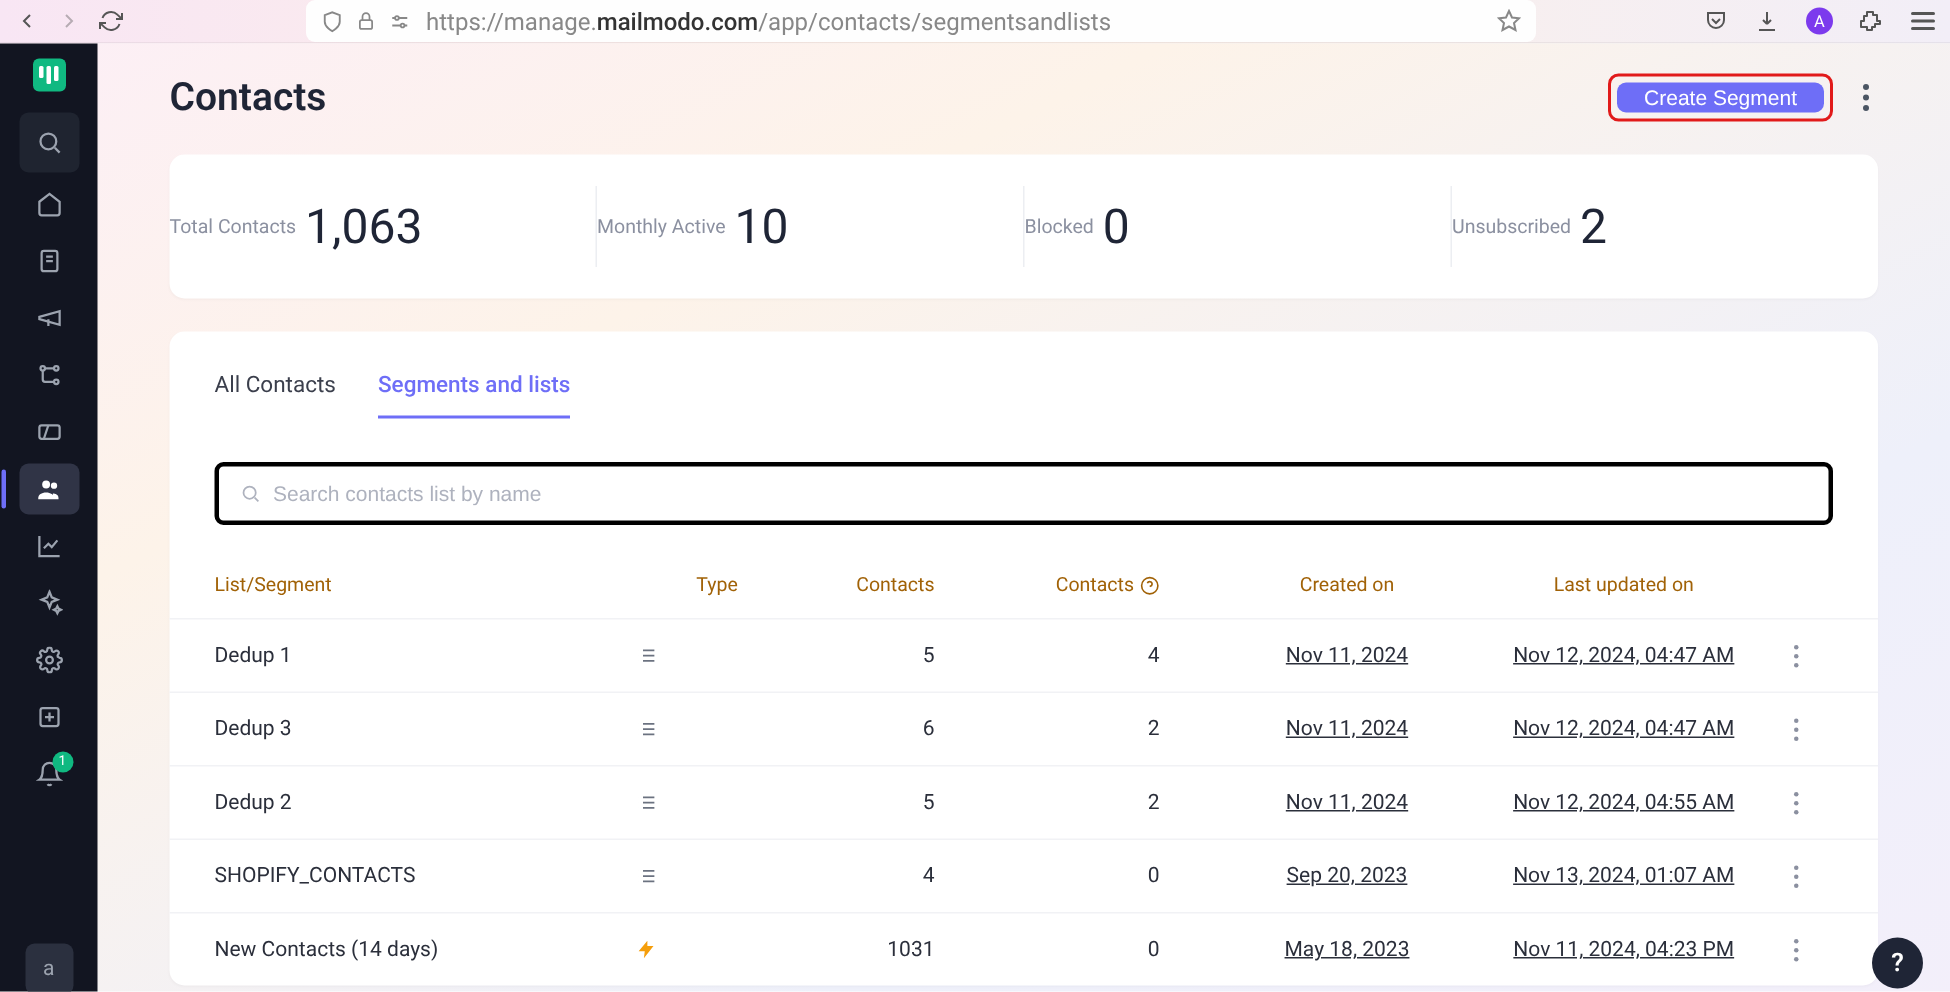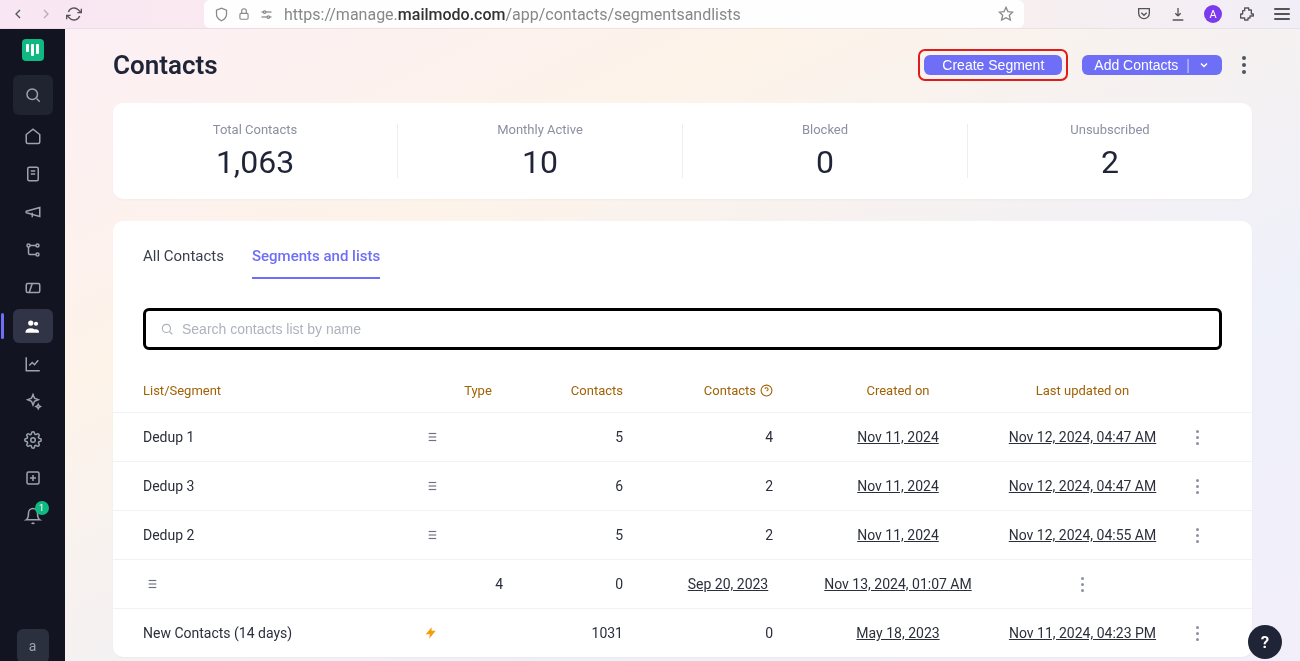--- a/index.html
+++ b/index.html
@@ -38,21 +38,21 @@
     .page-title{font-size:26px;font-weight:600;color:#1f2536;}
     .header-actions{margin-left:auto;display:flex;gap:14px;align-items:center;}
     .btn{height:20px;border-radius:6px;border:none;font-size:14px;cursor:pointer;display:flex;align-items:center;justify-content:center;}
     .btn-primary{background:#6e6ef7;color:#fff;padding:0 18px;}
     .hl-box{border:2.5px solid #e11a1a;border-radius:7px;padding:4px;}
     .btn-add{background:#6e6ef7;color:#fff;padding:0 12px;gap:8px;}
     .dots-v{display:flex;flex-direction:column;gap:3px;padding:0 6px;cursor:pointer;}
     .dots-v span{width:4px;height:4px;border-radius:50%;background:#4b5563;}
 
     .stats-card{margin-top:22px;background:#fff;border-radius:10px;height:96px;display:flex;align-items:center;box-shadow:0 1px 2px rgba(0,0,0,0.03);}
-    .stat{flex:1;display:flex;flex-direction:column;align-items:center;gap:6px;}
+    .stat{flex:1;display:flex;align-items:center;gap:6px;}
     .stat-label{color:#8b90a0;font-size:13px;}
     .stat-val{font-size:32px;font-weight:400;color:#1f2536;}
     .stat-sep{width:1px;height:54px;background:#eceef2;}
 
     .table-card{margin-top:22px;background:#fff;border-radius:10px;padding:26px 0 0;box-shadow:0 1px 2px rgba(0,0,0,0.03);}
     .tabs{display:flex;gap:28px;padding:0 30px;border-bottom:1px solid transparent;}
     .tab{padding-bottom:14px;font-size:15px;color:#3b3f4c;cursor:pointer;position:relative;}
     .tab.active{color:#6e6ef7;font-weight:500;}
     .tab.active::after{content:'';position:absolute;left:0;right:0;bottom:0;height:2.5px;background:#6e6ef7;}
 
@@ -246,29 +246,20 @@
     <div class="sb-bottom-a">a</div>
   </div>
 
   <div class="content">
     <div class="header-row">
       <div class="page-title">Contacts</div>
       <div class="header-actions">
         <div class="hl-box">
           <button class="btn btn-primary">Create Segment</button>
         </div>
-        <button class="btn btn-add">
-          <span>Add Contacts</span>
-          <span style="opacity:.6">|</span>
-          <span class="ic">
-              <svg width="12" height="12" viewBox="0 0 24 24" fill="none" stroke="currentColor" stroke-width="3">
-                <path d="M6 9l6 6 6-6"></path>
-              </svg>
-            </span>
-        </button>
         <div class="dots-v">
             <span></span>
             <span></span>
             <span></span>
           </div>
       </div>
     </div>
 
     <div class="stats-card">
       <div class="stat">
@@ -387,20 +378,21 @@
               <div class="tc-num">2</div>
               <div class="tc-center">Nov 11, 2024</div>
               <div class="tc-center">Nov 12, 2024, 04:55 AM</div>
               <div class="row-dots">
                 <span></span>
                 <span></span>
                 <span></span>
               </div>
             </div>
             <div class="trow">
+              <div>SHOPIFY_CONTACTS</div>
               <div class="tc-center list-icon ">
                 <svg viewBox="0 0 24 24" fill="none" stroke="currentColor" stroke-width="2">
                   <line x1="8" y1="6" x2="21" y2="6"></line>
                   <line x1="8" y1="12" x2="21" y2="12"></line>
                   <line x1="8" y1="18" x2="21" y2="18"></line>
                   <line x1="3" y1="6" x2="3.01" y2="6"></line>
                   <line x1="3" y1="12" x2="3.01" y2="12"></line>
                   <line x1="3" y1="18" x2="3.01" y2="18"></line>
                 </svg>
               </div>

